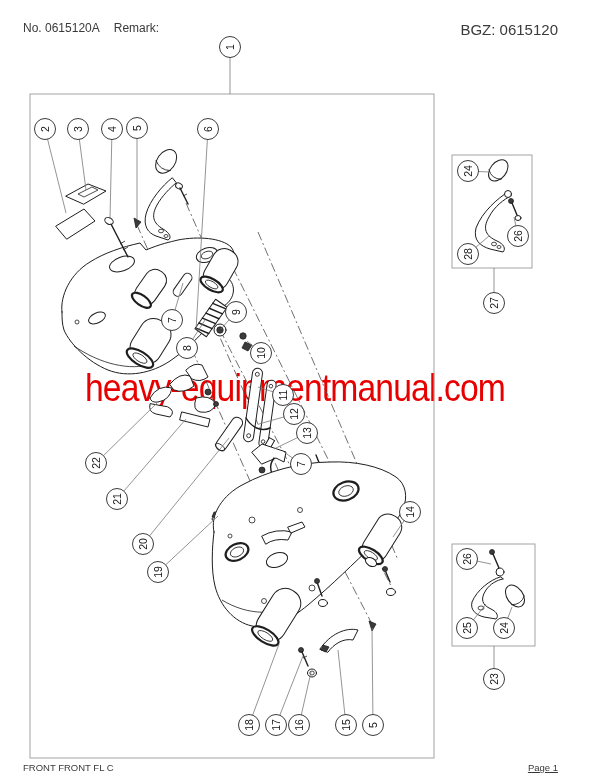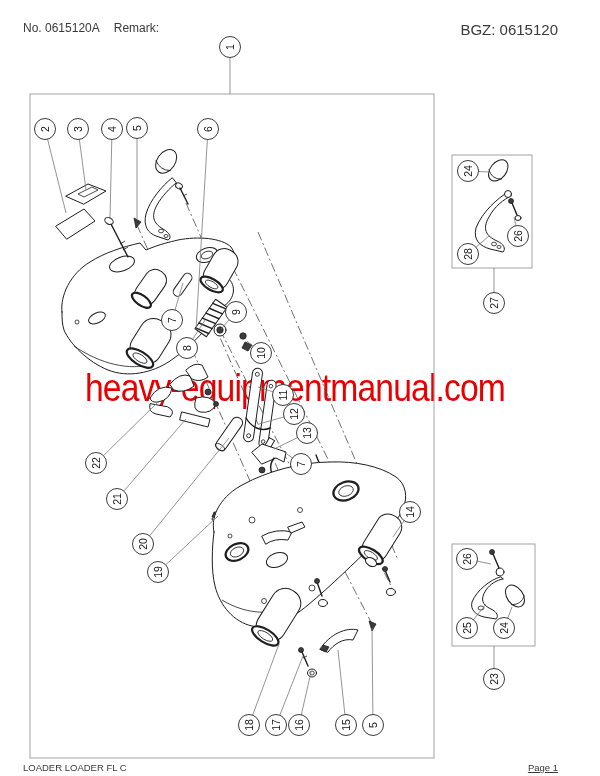--- a/index.html
+++ b/index.html
@@ -425,15 +425,15 @@
           <circle r="10.5"></circle>
           <text transform="rotate(-90)" text-anchor="middle" dy="3.6">24</text>
         </g>
         <g class="callout" transform="translate(494,679)">
           <circle r="10.5"></circle>
           <text transform="rotate(-90)" text-anchor="middle" dy="3.6">23</text>
         </g>
       </g>
   </svg>
 
-  <div class="ftr-left">LOADER LOADER FL C</div>
+  <div class="ftr-left">FRONT FRONT FL C</div>
   <div class="ftr-right">Page 1</div>
 </div>
 
 </body></html>

